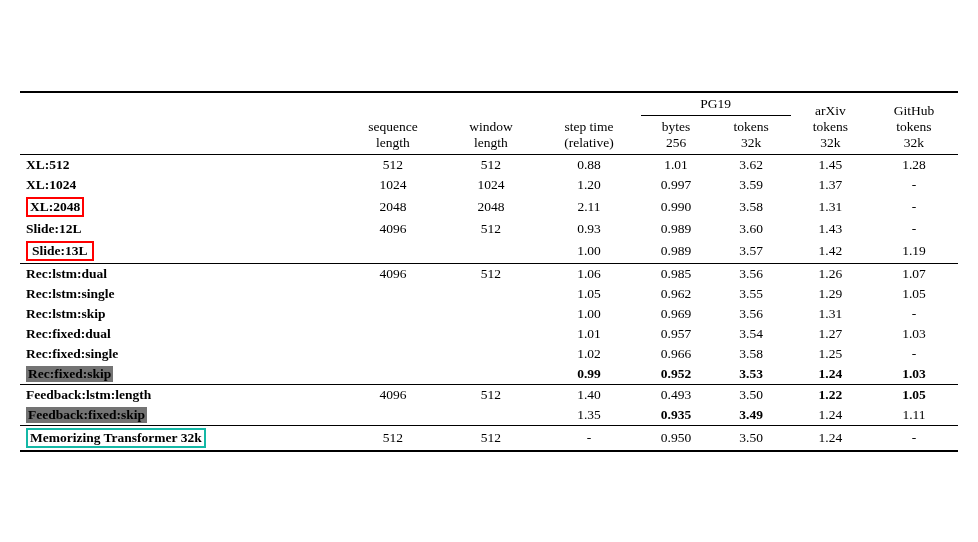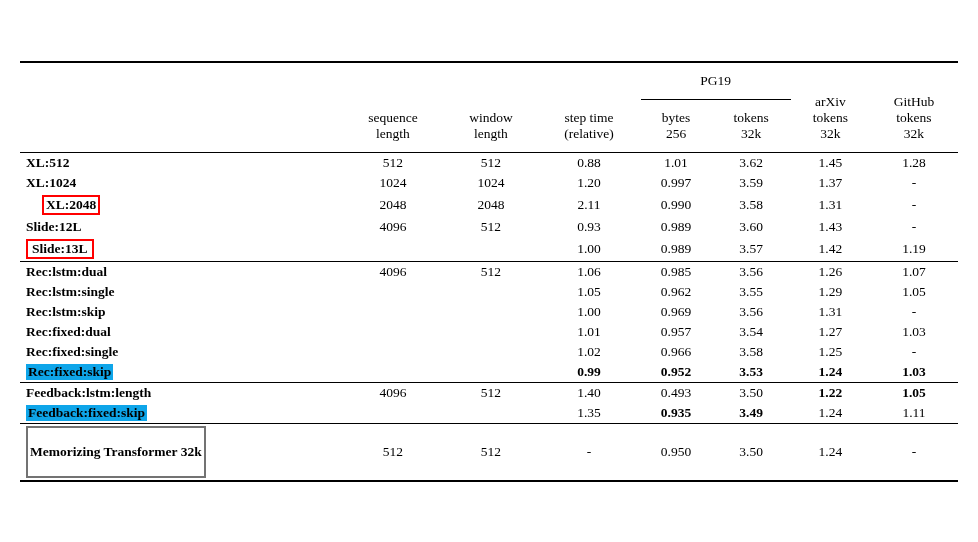--- a/index.html
+++ b/index.html
@@ -26,21 +26,21 @@
     }
     thead tr:first-child th {
       border-top: none;
     }
     thead {
       border-bottom: 1px solid #000;
     }
     th {
       font-weight: normal;
       text-align: center;
-      padding: 10px 6px;
+      padding: 3px 6px;
       vertical-align: bottom;
       font-size: 13.5px;
     }
     th.left-header {
       text-align: left;
     }
     td {
       padding: 2px 6px;
       text-align: center;
       vertical-align: middle;
@@ -51,21 +51,21 @@
       white-space: nowrap;
       font-weight: bold;
     }
     .group-divider td {
       border-top: 1px solid #000;
     }
     .bold {
       font-weight: bold;
     }
     .highlight-yellow {
-      background-color: #0ea5e9;
+      background-color: #737373;
     }
   </style>
 </head>
 <body>
 
 <div class="table-container">
   <table>
     <thead>
       <tr>
         <th class="left-header" rowspan="2">
@@ -99,21 +99,21 @@
           <td class="model-name">XL:1024</td>
           <td>1024</td>
           <td>1024</td>
           <td>1.20</td>
           <td>0.997</td>
           <td>3.59</td>
           <td>1.37</td>
           <td>-</td>
         </tr>
         <tr>
-          <td class="model-name"><span style="display: inline-block; border: 2px solid red; padding: 0px 2px; margin-left: 16px;">XL:2048</span></td>
+          <td class="model-name"><span style="display: inline-block; border: 2px solid red; padding: 0px 2px;">XL:2048</span></td>
           <td>2048</td>
           <td>2048</td>
           <td>2.11</td>
           <td>0.990</td>
           <td>3.58</td>
           <td>1.31</td>
           <td>-</td>
         </tr>
         <tr>
           <td class="model-name">Slide:12L</td>
@@ -209,21 +209,21 @@
           <td class="model-name"><span class="highlight-yellow" style="display: inline-block; padding: 0px 2px;">Feedback:fixed:skip</span></td>
           <td></td>
           <td></td>
           <td>1.35</td>
           <td class="bold">0.935</td>
           <td class="bold">3.49</td>
           <td>1.24</td>
           <td>1.11</td>
         </tr>
         <tr class="group-divider">
-          <td class="model-name"><span style="display: inline-block; border: 2px solid #737373; padding: 16px 2px;">Memorizing Transformer 32k</span></td>
+          <td class="model-name"><span style="display: inline-block; border: 2px solid #14b8a6; padding: 0px 2px;">Memorizing Transformer 32k</span></td>
           <td>512</td>
           <td>512</td>
           <td>-</td>
           <td>0.950</td>
           <td>3.50</td>
           <td>1.24</td>
           <td>-</td>
         </tr>
       </tbody>
   </table>

